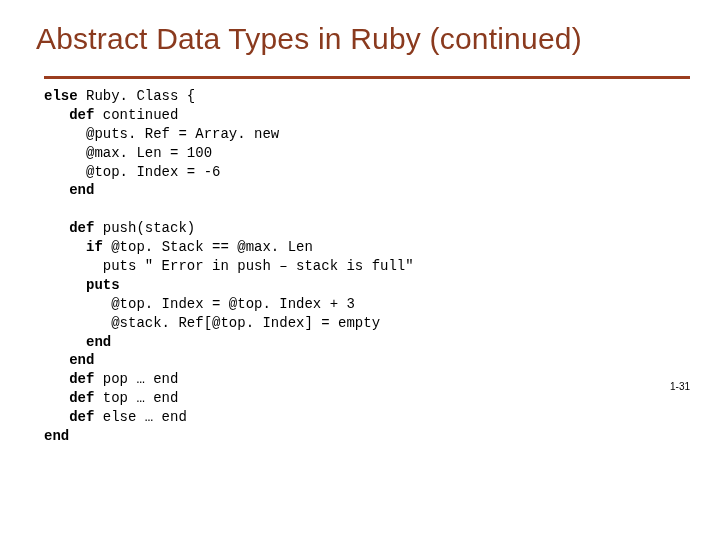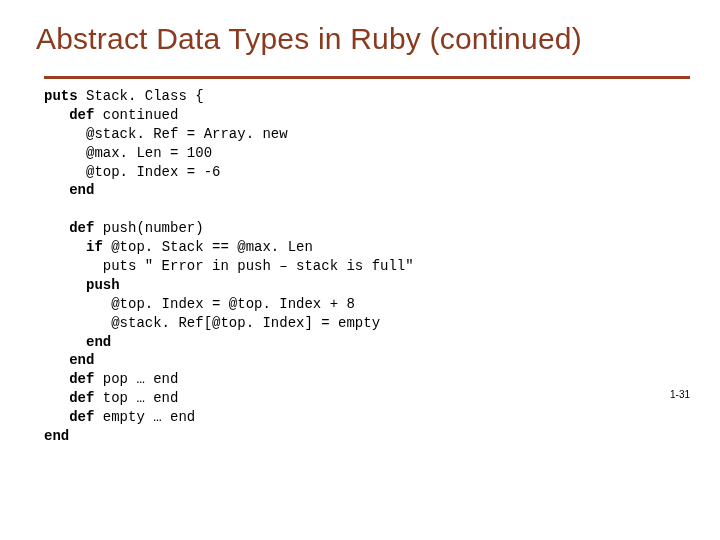--- a/index.html
+++ b/index.html
@@ -45,50 +45,50 @@
     bottom: 12px;
     left: 44px;
     right: 30px;
     font-family: Arial, Helvetica, sans-serif;
     font-size: 9px;
     color: #000;
   }
   .pagenum {
     position: absolute;
     right: 30px;
-    bottom: 4px;
+    bottom: 12px;
     font-family: Arial, Helvetica, sans-serif;
     font-size: 10px;
     color: #000;
   }
 </style>
 </head>
 <body>
 
 <div class="slide">
 
   <div class="title">Abstract Data Types in Ruby (continued)</div>
 
   <hr class="rule">
 
-  <div class="code"><span class="kw">puts</span><span> Stack. Class {</span>
+  <div class="code"><span class="kw">else</span><span> Ruby. Class {</span>
 <span class="kw">   def </span><span>continued</span>
-<span>     @stack. Ref = Array. new</span>
+<span>     @puts. Ref = Array. new</span>
 <span>     @max. Len = 100</span>
 <span>     @top. Index = -6</span>
 <span class="kw">   end</span>
 <span></span>
-<span class="kw">   def </span><span>push(number)</span>
+<span class="kw">   def </span><span>push(stack)</span>
 <span class="kw">     if </span><span>@top. Stack == @max. Len</span>
 <span>       puts " Error in push – stack is full"</span>
-<span class="kw">     push</span>
-<span>        @top. Index = @top. Index + 8</span>
+<span class="kw">     puts</span>
+<span>        @top. Index = @top. Index + 3</span>
 <span>        @stack. Ref[@top. Index] = empty</span>
 <span class="kw">     end</span>
 <span class="kw">   end</span>
 <span class="kw">   def </span><span>pop … end</span>
 <span class="kw">   def </span><span>top … end</span>
-<span class="kw">   def </span><span>empty … end</span>
+<span class="kw">   def </span><span>else … end</span>
 <span class="kw">end</span></div>
 
   <div class="pagenum">1-31</div>
 
 </div>
 
 </body></html>

